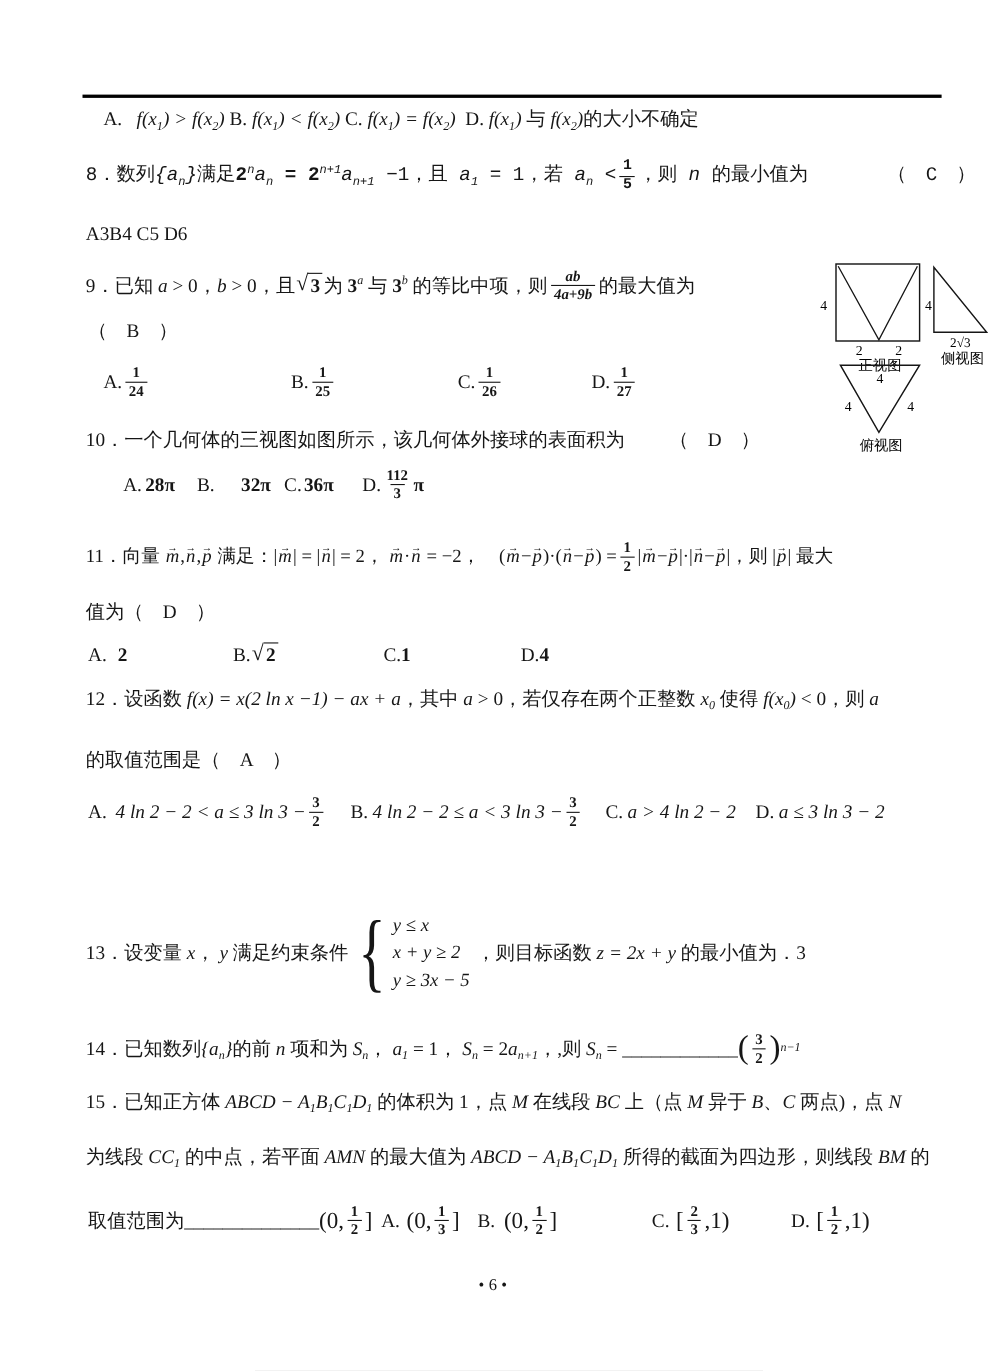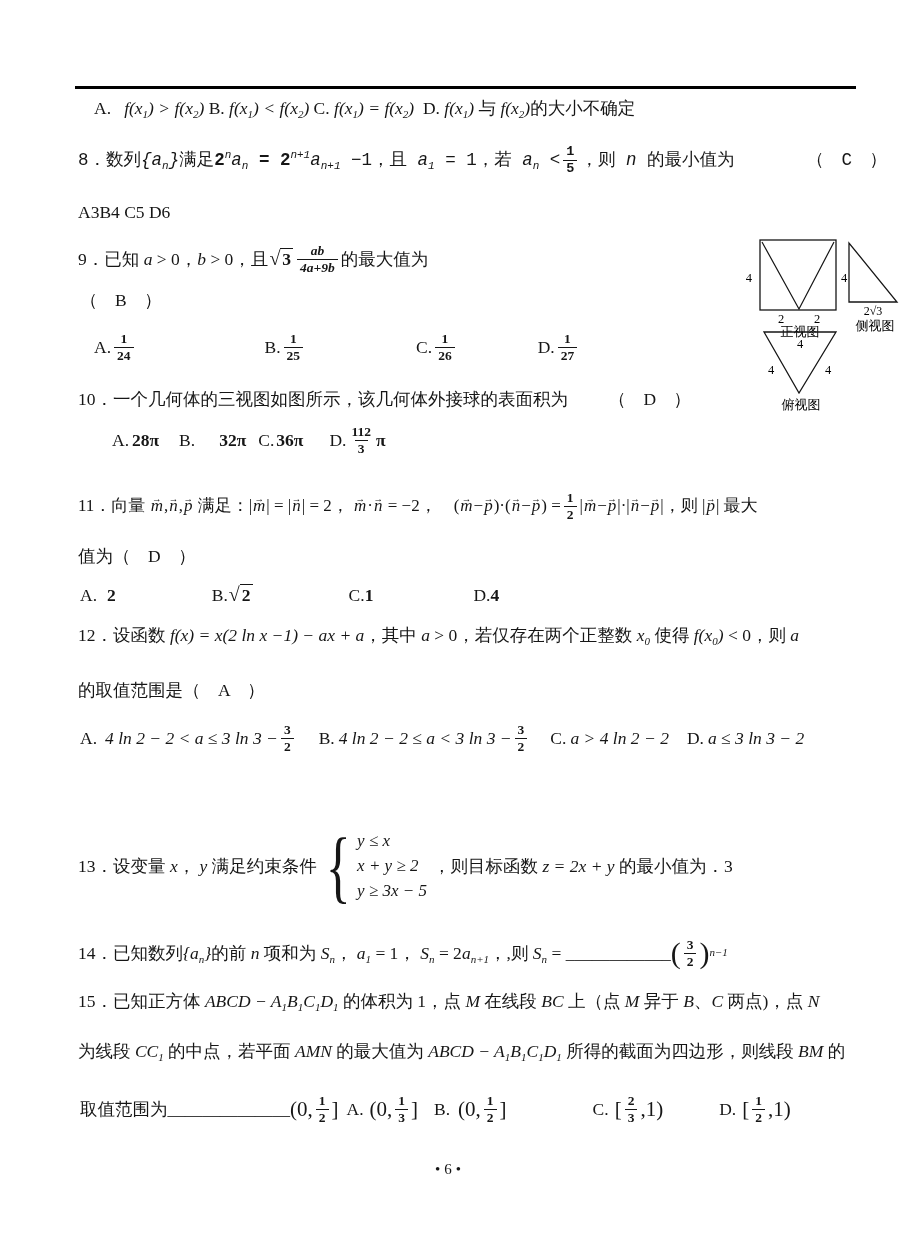--- a/index.html
+++ b/index.html
@@ -67,20 +67,21 @@
   <div class="line" style="left:78px;top:200px;">
     <span>A3B4 C5 D6</span>
   </div>
 
   <div class="line fx" style="left:78px;top:231px;height:56px;">
     <span class="run"><span>9．已知 </span><span class="i">a</span><span> &gt; 0，</span><span class="i">b</span><span> &gt; 0，且</span></span>
     <span class="sqrt">
         <span class="rs">√</span>
         <span class="rb">3</span>
       </span>
+    <span class="run"><span> 为 </span><span class="b">3</span><sup>a</sup><span> 与 </span><span class="b">3</span><sup>b</sup><span> 的等比中项，则 </span></span>
     <span class="frac i">
         <span class="fn">ab</span>
         <span class="fd">4a+9b</span>
       </span>
     <span class="run"> 的最大值为</span>
   </div>
 
   <div class="line" style="left:80px;top:288px;">
     <span>（　B　）</span>
   </div>

